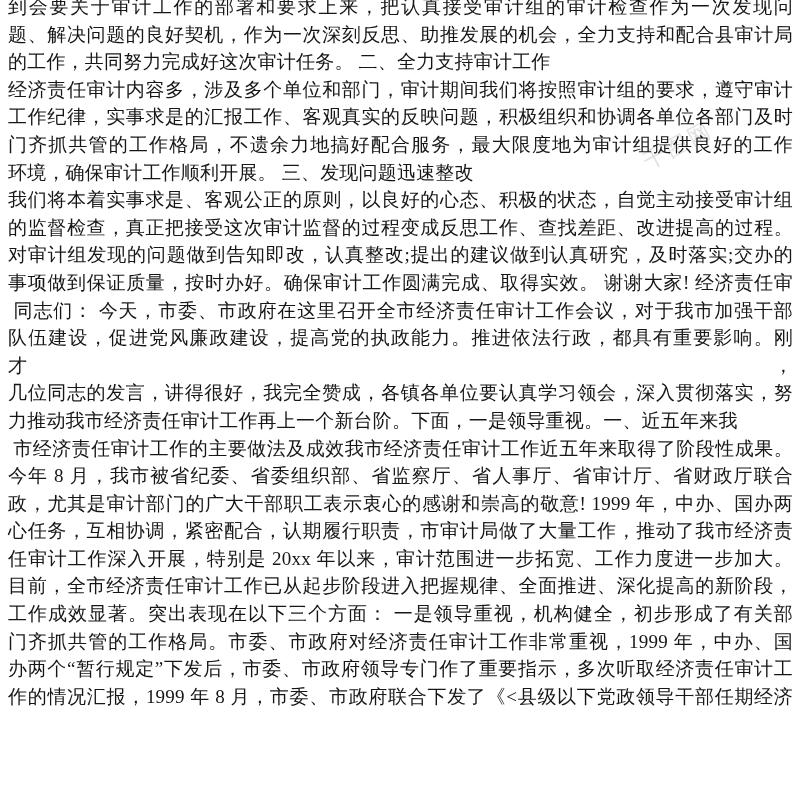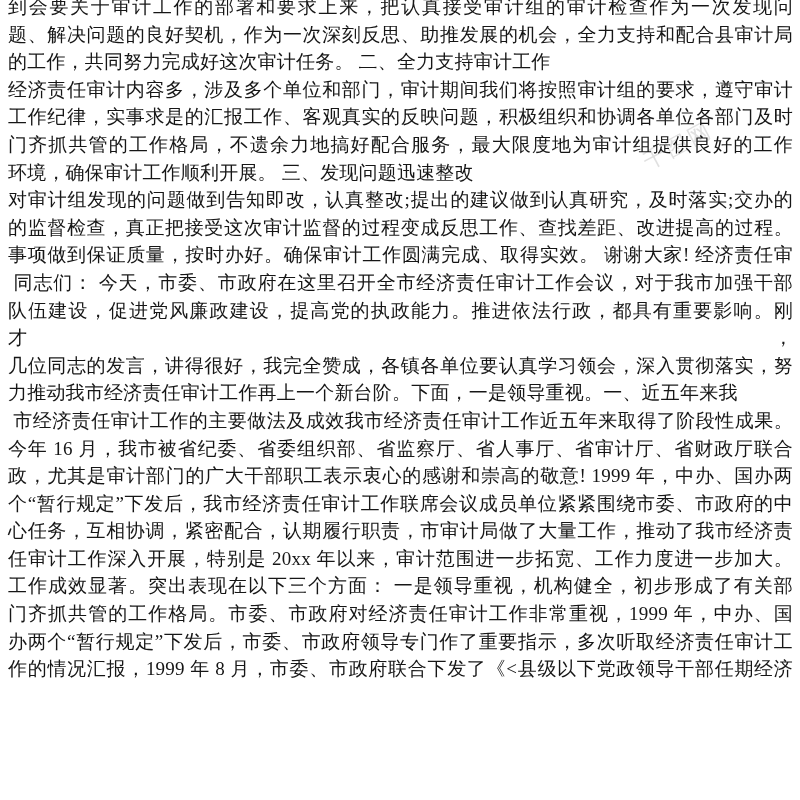--- a/index.html
+++ b/index.html
@@ -57,31 +57,32 @@
 <div class="page">
   <div class="watermark">千图网</div>
   <div class="lines" id="lines">
       <div class="line">到会要关于审计工作的部署和要求上来，把认真接受审计组的审计检查作为一次发现问</div>
       <div class="line">题、解决问题的良好契机，作为一次深刻反思、助推发展的机会，全力支持和配合县审计局</div>
       <div class="line short">的工作，共同努力完成好这次审计任务。 二、全力支持审计工作</div>
       <div class="line">经济责任审计内容多，涉及多个单位和部门，审计期间我们将按照审计组的要求，遵守审计</div>
       <div class="line">工作纪律，实事求是的汇报工作、客观真实的反映问题，积极组织和协调各单位各部门及时</div>
       <div class="line">门齐抓共管的工作格局，不遗余力地搞好配合服务，最大限度地为审计组提供良好的工作</div>
       <div class="line short">环境，确保审计工作顺利开展。 三、发现问题迅速整改</div>
+      <div class="line">我们将本着实事求是、客观公正的原则，以良好的心态、积极的状态，自觉主动接受审计组</div>
+      <div class="line">的监督检查，真正把接受这次审计监督的过程变成反思工作、查找差距、改进提高的过程。</div>
       <div class="line">对审计组发现的问题做到告知即改，认真整改;提出的建议做到认真研究，及时落实;交办的</div>
-      <div class="line">的监督检查，真正把接受这次审计监督的过程变成反思工作、查找差距、改进提高的过程。</div>
       <div class="line">事项做到保证质量，按时办好。确保审计工作圆满完成、取得实效。 谢谢大家! 经济责任审</div>
       <div class="line"> 同志们： 今天，市委、市政府在这里召开全市经济责任审计工作会议，对于我市加强干部</div>
       <div class="line">队伍建设，促进党风廉政建设，提高党的执政能力。推进依法行政，都具有重要影响。刚才，</div>
       <div class="line">几位同志的发言，讲得很好，我完全赞成，各镇各单位要认真学习领会，深入贯彻落实，努</div>
       <div class="line short">力推动我市经济责任审计工作再上一个新台阶。下面，一是领导重视。一、近五年来我</div>
       <div class="line"> 市经济责任审计工作的主要做法及成效我市经济责任审计工作近五年来取得了阶段性成果。</div>
-      <div class="line">今年 16 月，我市被省纪委、省委组织部、省监察厅、省人事厅、省审计厅、省财政厅联合</div>
+      <div class="line">今年 8 月，我市被省纪委、省委组织部、省监察厅、省人事厅、省审计厅、省财政厅联合</div>
       <div class="line">政，尤其是审计部门的广大干部职工表示衷心的感谢和崇高的敬意! 1999 年，中办、国办两</div>
-      <div class="line">个“暂行规定”下发后，我市经济责任审计工作联席会议成员单位紧紧围绕市委、市政府的中</div>
       <div class="line">心任务，互相协调，紧密配合，认期履行职责，市审计局做了大量工作，推动了我市经济责</div>
       <div class="line">任审计工作深入开展，特别是 20xx 年以来，审计范围进一步拓宽、工作力度进一步加大。</div>
+      <div class="line">目前，全市经济责任审计工作已从起步阶段进入把握规律、全面推进、深化提高的新阶段，</div>
       <div class="line">工作成效显著。突出表现在以下三个方面： 一是领导重视，机构健全，初步形成了有关部</div>
       <div class="line">门齐抓共管的工作格局。市委、市政府对经济责任审计工作非常重视，1999 年，中办、国</div>
       <div class="line">办两个“暂行规定”下发后，市委、市政府领导专门作了重要指示，多次听取经济责任审计工</div>
       <div class="line">作的情况汇报，1999 年 8 月，市委、市政府联合下发了《&lt;县级以下党政领导干部任期经济</div>
     </div>
 </div>
 
 </body></html>

